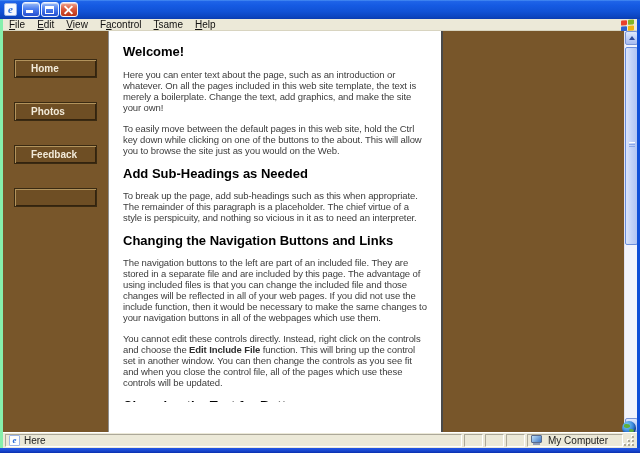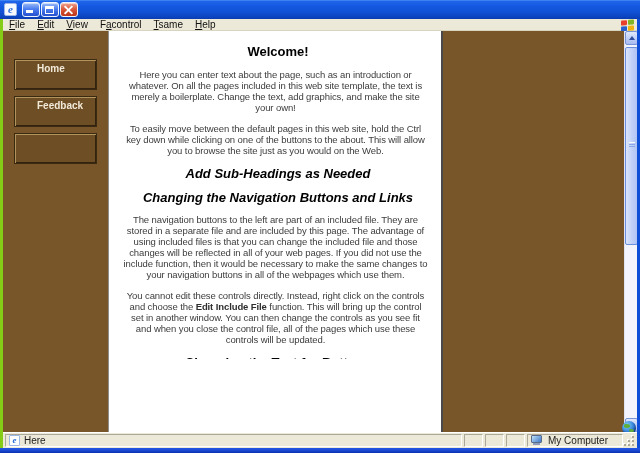--- a/index.html
+++ b/index.html
@@ -27,21 +27,21 @@
     position:relative; background:linear-gradient(180deg,#9dbdf6 0%,#4d7ff0 45%,#2a56d4 90%);
     box-shadow:inset 0 1px 0 rgba(255,255,255,.5); flex:0 0 auto;
   }
   .tb-btn.close { background:linear-gradient(180deg,#f0a894 0%,#dd5b3c 45%,#c03a1e 90%); }
   .g-min { position:absolute; left:3px; bottom:3px; width:7px; height:3px; background:#fff; }
   .g-max { position:absolute; left:3px; top:3px; width:9px; height:8px; border:1px solid #fff; border-top-width:3px; }
   .g-x1,.g-x2 { position:absolute; left:2px; top:6px; width:11px; height:2px; background:#fff; }
   .g-x1 { transform:rotate(45deg);} .g-x2 { transform:rotate(-45deg);}
 
   
-  .frame { border-left:3px solid #84cc16; border-right:3px solid #0f4fd8; background:#404040; }
+  .frame { border-left:3px solid #86efac; border-right:3px solid #0f4fd8; background:#404040; }
 
   
   .menubar {
     height:12px; background:#ece9d8; display:flex; align-items:center;
     font:10px/12px "Liberation Sans", sans-serif; color:#111; border-bottom:1px solid #d8d4c0;
     position:relative;
   }
   .menu-item { padding:0 6px; height:12px; line-height:12px; }
   .menu-item u { text-decoration:underline; }
   .brand-flag { position:absolute; right:2px; top:0px; width:15px; height:12px; transform:skewY(-6deg); }
@@ -49,35 +49,34 @@
   .f-r { left:1px; top:1px;  background:#e8402c; }
   .f-g { left:8px; top:1px;  background:#80b526; }
   .f-b { left:1px; top:7px;  background:#2a5fd0; }
   .f-y { left:8px; top:7px;  background:#f0b310; }
 
   
   .viewport { height:401px; display:flex; position:relative; overflow:hidden; background:#78562a; }
 
   .sidebar { width:105px; flex:0 0 auto; padding-top:28px; }
   .nav-btn {
-    width:83px; height:31px; margin:0 0 6px 11px; background:#6e4e24;
+    width:83px; height:19px; margin:0 0 24px 11px; background:#6e4e24;
     border:1px solid #3a2a12;
     box-shadow:inset 1px 1px 0 #b2935c, inset -1px -1px 0 #33230e;
     color:#f2ead9; font:bold 10px/17px "Liberation Sans", sans-serif;
-    padding-left:22px; cursor:pointer;
+    padding-left:16px; cursor:pointer;
   }
 
   .panel {
     width:335px; flex:0 0 auto; background:#fff; height:401px; overflow:hidden;
     border-left:1px solid #8f8f8f; border-right:2px solid #4a4a4a;
     padding:13px 8px 0 14px;
-    text-align:center;
   }
   .panel h2 { font:bold 13px "Liberation Sans", sans-serif; color:#000; margin:0 0 10px 0; }
-  .panel h2.later { margin-top:6px; margin-bottom:9px;font-style:italic; }
+  .panel h2.later { margin-top:6px; margin-bottom:9px; }
   .panel p {
     font:9.5px/11px "Liberation Sans", sans-serif; letter-spacing:-0.1px;
     color:#3c3c3c; margin:0 0 10px 0; width:305px;
   }
   .panel p b { color:#2e2e2e; }
   .clipped { height:4px; overflow:hidden; }
   .clipped h2 { margin:0; }
 
   .filler { flex:1; background:#78562a; }
 
@@ -164,30 +163,32 @@
           <i class="f-g"></i>
           <i class="f-b"></i>
           <i class="f-y"></i>
       </div>
     </div>
 
     <div class="viewport">
 
       <div class="sidebar">
         <div class="nav-btn">Home</div>
+        <div class="nav-btn">Photos</div>
         <div class="nav-btn">Feedback</div>
         <div class="nav-btn"></div>
       </div>
 
       <div class="panel">
         <h2>Welcome!</h2>
         <p>Here you can enter text about the page, such as an introduction or whatever. On all the pages included in this web site template, the text is merely a boilerplate. Change the text, add graphics, and make the site your own!</p>
         <p>To easily move between the default pages in this web site, hold the Ctrl key down while clicking on one of the buttons to the about. This will allow you to browse the site just as you would on the Web.</p>
 
         <h2 class="later">Add Sub-Headings as Needed</h2>
+        <p>To break up the page, add sub-headings such as this when appropriate. The remainder of this paragraph is a placeholder. The chief virtue of a style is perspicuity, and nothing so vicious in it as to need an interpreter.</p>
 
         <h2 class="later">Changing the Navigation Buttons and Links</h2>
         <p>The navigation buttons to the left are part of an included file. They are stored in a separate file and are included by this page. The advantage of using included files is that you can change the included file and those changes will be reflected in all of your web pages. If you did not use the include function, then it would be necessary to make the same changes to your navigation buttons in all of the webpages which use them.</p>
         <p><span>You cannot edit these controls directly.  Instead, right click on the controls and choose the </span><b>Edit Include File</b><span> function.  This will bring up the control set in another window.  You can then change the controls as you see fit and when you close the control file, all of the pages which use these controls will be updated.</span></p>
 
         <div class="clipped">
           <h2>Changing the Text for Buttons</h2>
         </div>
       </div>
 

